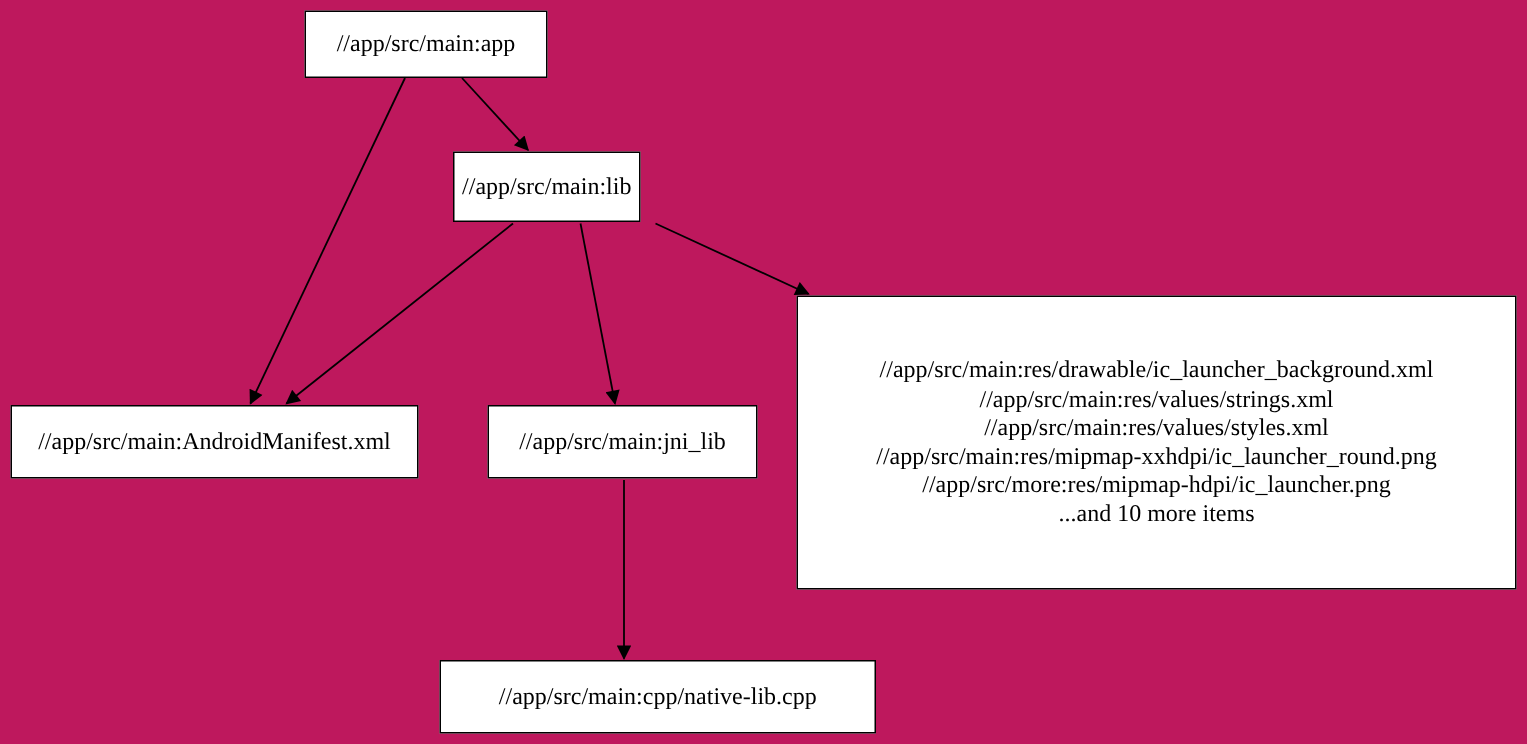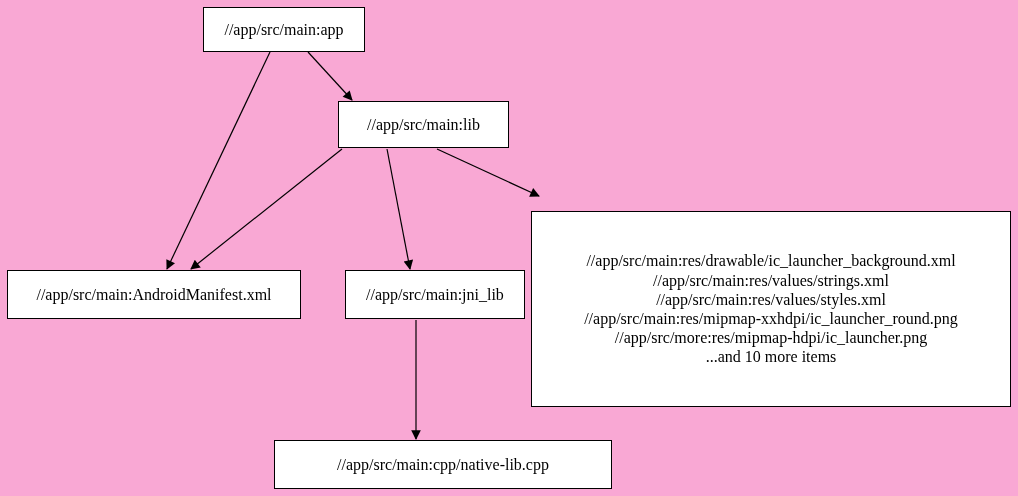--- a/index.html
+++ b/index.html
@@ -4,21 +4,21 @@
 <style>
   html, body {
     margin: 0;
     padding: 0;
     background: #ffffff;
   }
   #canvas {
     position: relative;
     width: 1018px;
     height: 496px;
-    background: #f9a8d4;
+    background: #be185d;
     font-family: "Liberation Serif", "DejaVu Serif", serif;
     color: #000000;
     overflow: hidden;
   }
   #edge-layer {
     position: absolute;
     left: 0;
     top: 0;
     width: 1018px;
     height: 496px;
@@ -36,32 +36,31 @@
     align-items: center;
     justify-content: center;
     text-align: center;
     font-size: 16px;
     line-height: 19px;
     white-space: nowrap;
   }
   .node.multiline {
     flex-direction: column;
     justify-content: center;
-    margin-top: 14px;
   }
   .node.multiline .res-line {
     display: block;
     line-height: 19.2px;
   }
   #node-app            { left: 203px; top: 7px;   width: 162px; height: 45px; }
-  #node-lib            { left: 302px; top: 101px; width: 171px; height: 47px; margin-left: 36px; }
-  #node-manifest       { left: 7px;   top: 270px; width: 294px; height: 49px; }
-  #node-jni-lib        { left: 325px; top: 270px; width: 180px; height: 49px; margin-left: 20px; }
+  #node-lib            { left: 302px; top: 101px; width: 125px; height: 47px; }
+  #node-manifest       { left: 7px;   top: 270px; width: 272px; height: 49px; }
+  #node-jni-lib        { left: 325px; top: 270px; width: 180px; height: 49px; }
   #node-resources      { left: 531px; top: 197px; width: 480px; height: 196px; }
-  #node-native-lib     { left: 274px; top: 440px; width: 338px; height: 49px; }
+  #node-native-lib     { left: 293px; top: 440px; width: 291px; height: 49px; }
 </style>
 </head>
 <body>
 
 <div id="canvas">
 
   <svg id="edge-layer" viewBox="0 0 1018 496" xmlns="http://www.w3.org/2000/svg">
     <defs>
       <marker id="arrow" viewBox="0 0 10 10" refX="9" refY="5" markerWidth="10" markerHeight="8" orient="auto">
         <path d="M 0 0 L 10 5 L 0 10 z" fill="#000000"></path>

